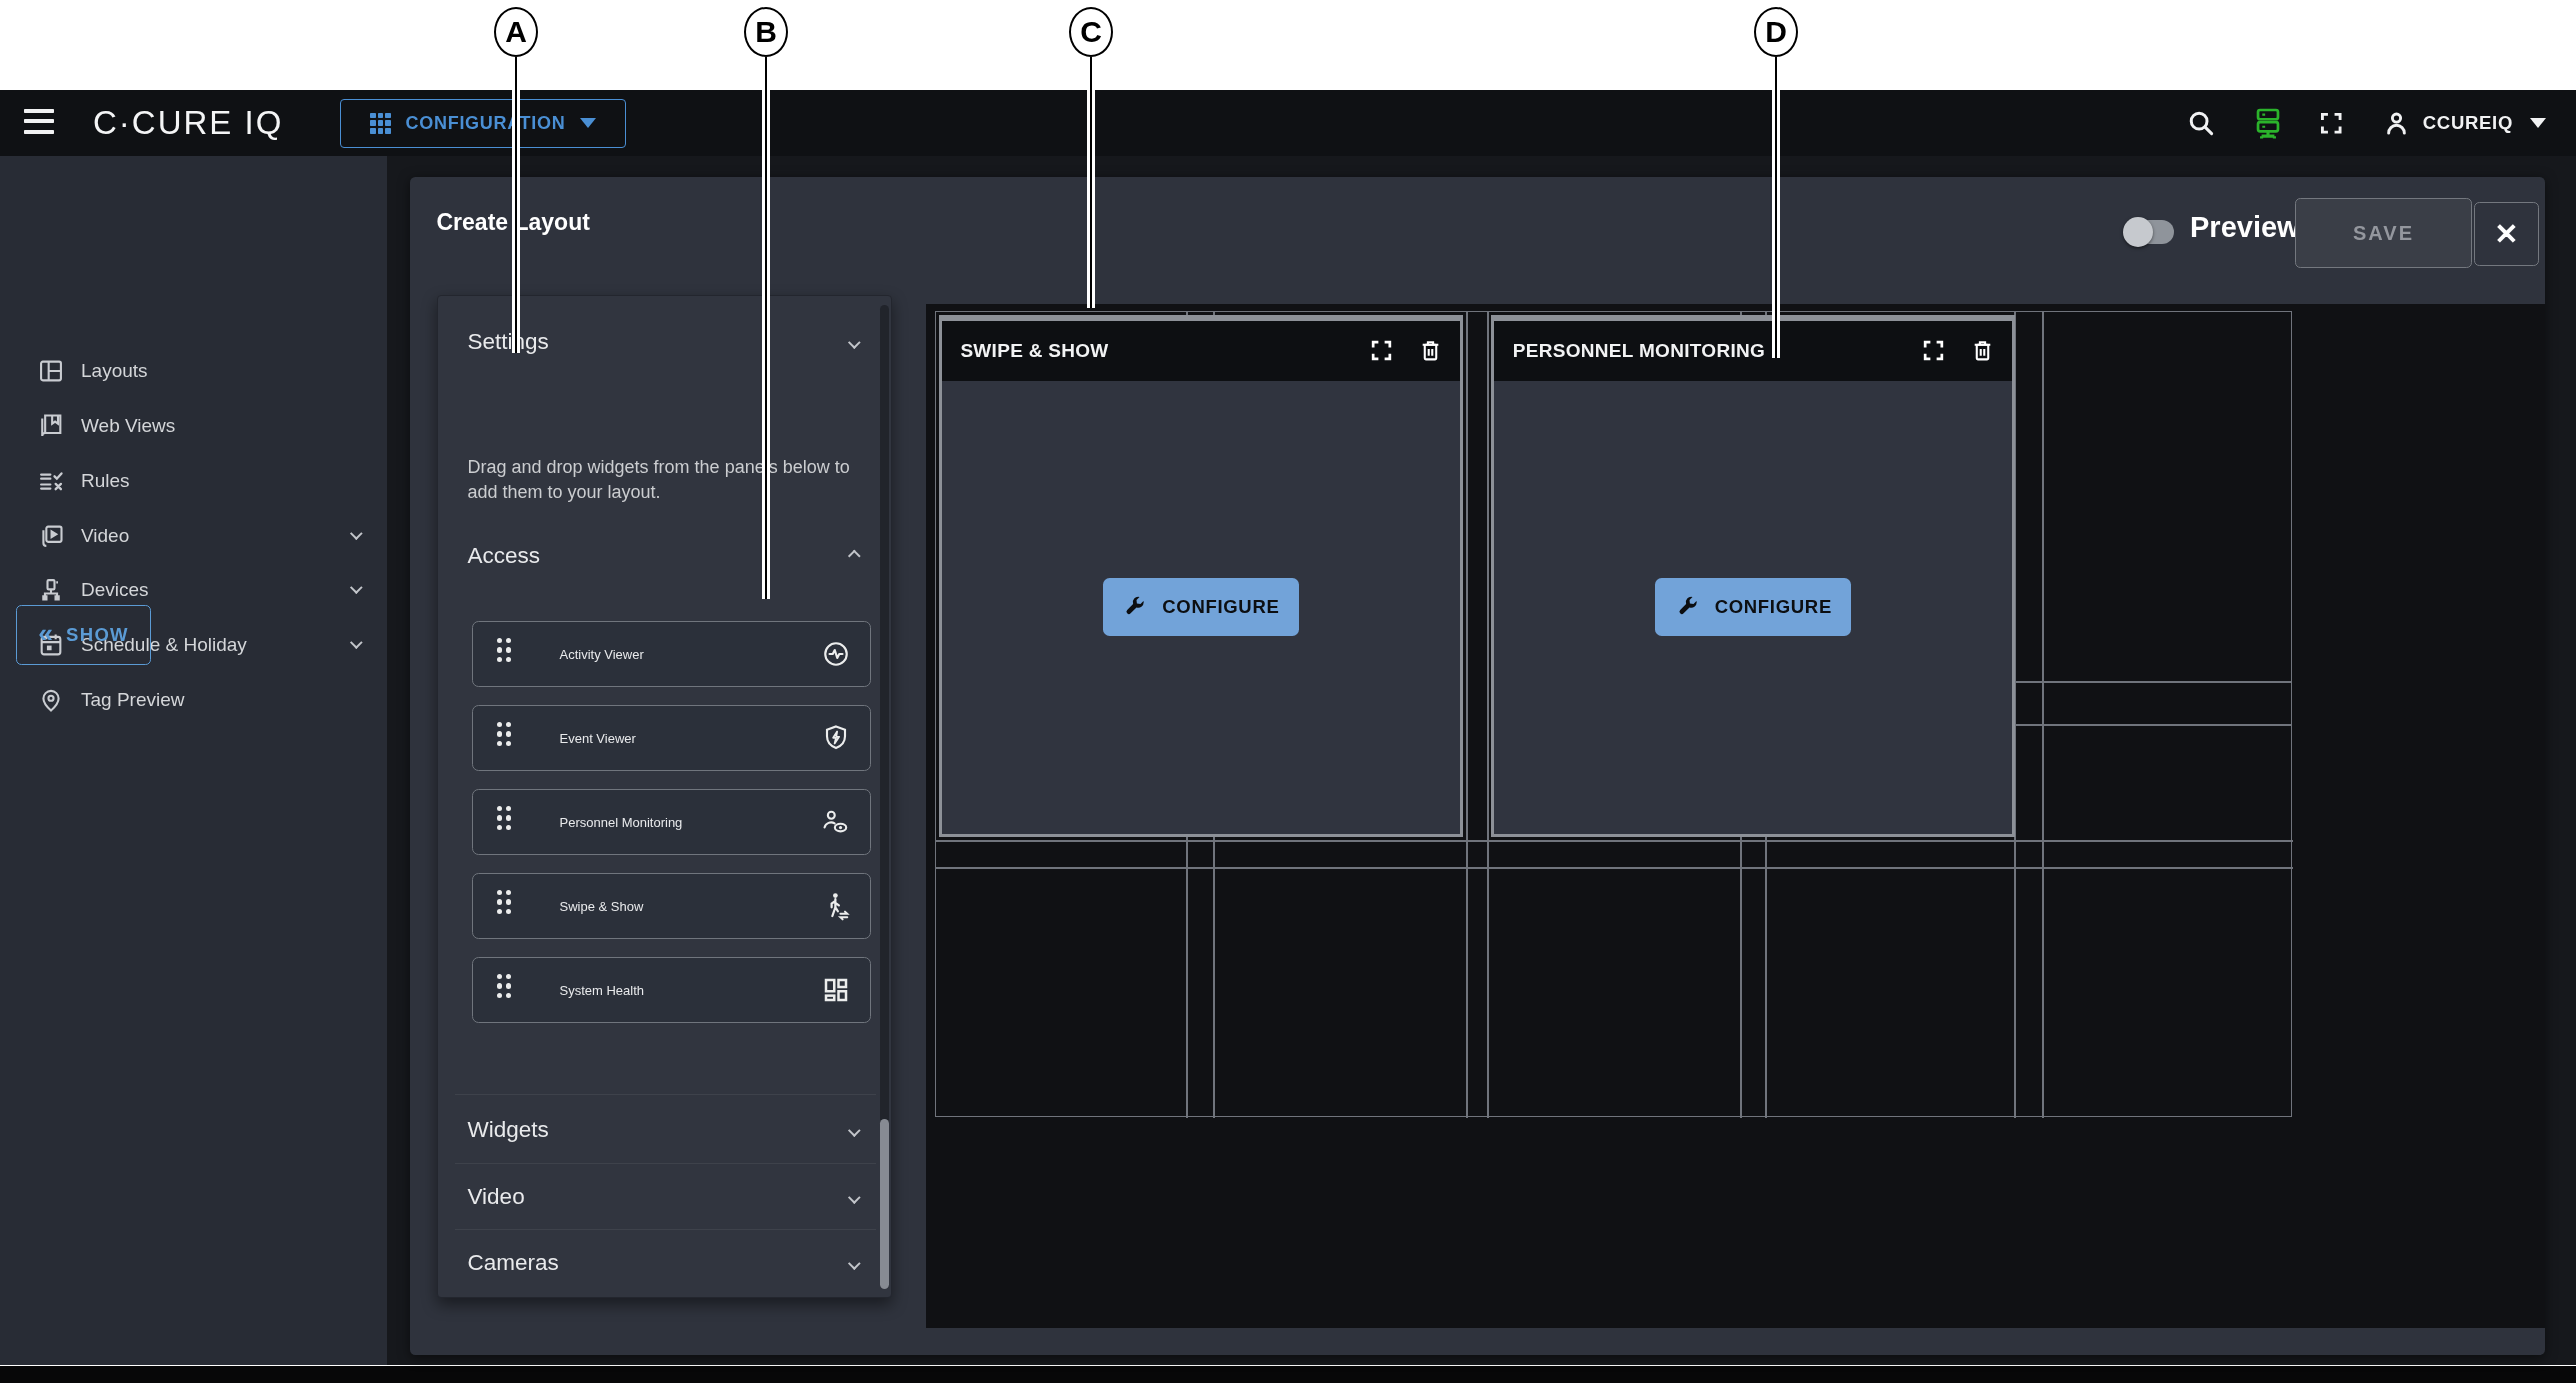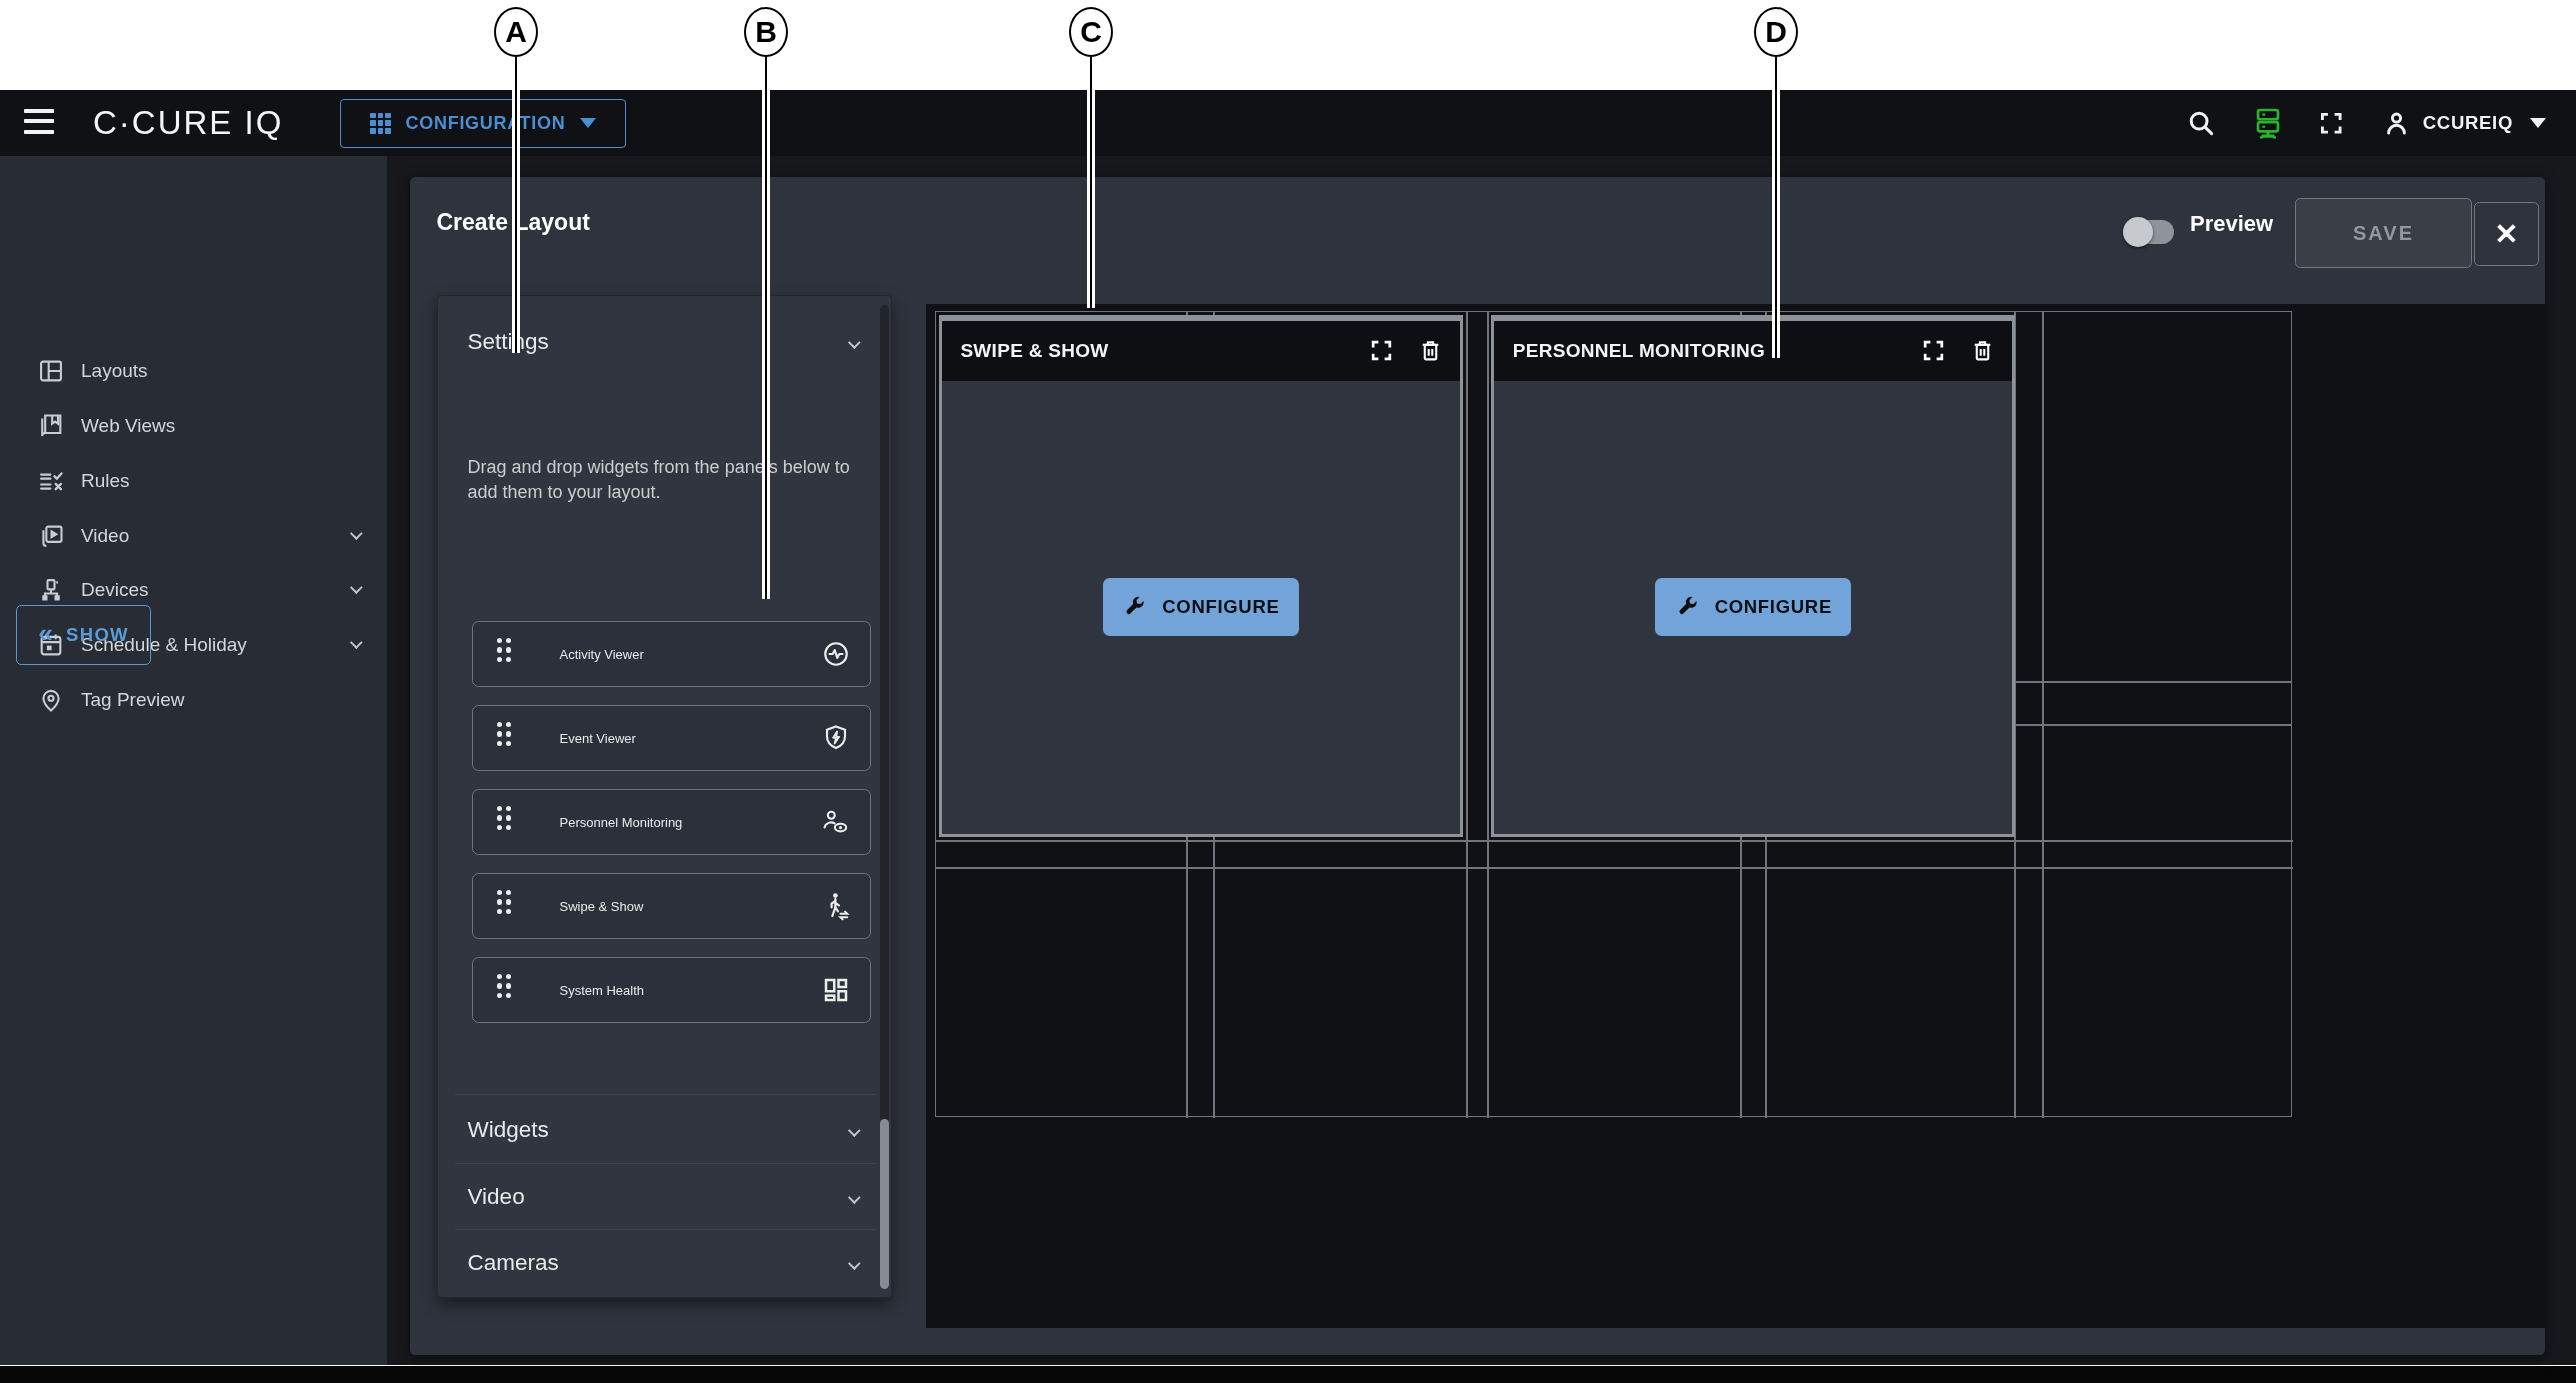--- a/index.html
+++ b/index.html
@@ -41,21 +41,21 @@
   .close-glyph { font-size:26.5px; line-height:26.5px; font-weight:bold; margin-top:-4px; }
   .close-text { font-size:18.5px; font-weight:bold; letter-spacing:1.3px; }
 
   
   .page-bg { position:absolute; left:387px; top:156px; width:2189px; height:1209px; background:#16181c; }
   .bottom-bar { position:absolute; left:0; top:1366px; width:2576px; height:17px; background:#070708; }
   .editor { position:absolute; left:410px; top:177px; width:2135px; height:1178px; background:#2f333d; border-radius:5.3px; box-shadow:0 2.6px 12px rgba(0,0,0,.5); }
   .editor-title { position:absolute; left:26.5px; top:32px; color:#ffffff; font-size:23px; font-weight:bold; }
   .toggle { position:absolute; left:1718px; top:43px; width:46px; height:24px; background:#8f949b; border-radius:12px; cursor:pointer; }
   .toggle .knob { position:absolute; left:-5.3px; top:-3.3px; width:30px; height:30px; border-radius:50%; background:#c6c9ce; box-shadow:0 1.3px 3.3px rgba(0,0,0,.5); }
-  .preview-label { position:absolute; left:1780px; top:34px; color:#ffffff; font-size:22px; font-weight:600; }
+  .preview-label { position:absolute; left:1780px; top:34px; color:#ffffff; font-size:29px; font-weight:600; }
   .save-btn { position:absolute; left:1885px; top:21px; width:177px; height:70px; background:#3a3e47; border:1.3px solid #74787f; border-radius:5.3px;
               color:#94979e; font-size:20px; font-weight:bold; letter-spacing:2px; display:flex; align-items:center; justify-content:center; cursor:default; }
   .x-btn { position:absolute; left:2064px; top:25px; width:65px; height:64px; border:1.3px solid #74787f; border-radius:5.3px;
            color:#ffffff; font-size:29px; font-weight:bold; display:flex; align-items:center; justify-content:center; cursor:pointer; }
 
   
   .widget-panel { position:absolute; left:26.5px; top:118px; width:455px; height:1003px; background:#31353f; border-radius:4px;
                   border:0.7px solid #23262e; box-shadow:0 6.6px 14.6px rgba(0,0,0,.45); }
   .sec-head { position:absolute; left:0; width:455px; height:60px; display:flex; align-items:center; cursor:pointer; }
   .sec-head .sec-label { position:absolute; left:30px; color:#e9eaec; font-size:22.5px; font-weight:500; }
@@ -242,20 +242,24 @@
     </div>
 
   <div class="widget-panel">
     <div class="sec-head" style="top:16px;">
       <span class="sec-label">Settings</span>
       <span class="chev down"></span>
     </div>
 
     <div class="hint">Drag and drop widgets from the panels below to add them to your layout.</div>
 
+    <div class="sec-head" style="top:230px;">
+      <span class="sec-label">Access</span>
+      <span class="chev up"></span>
+    </div>
 
     <div class="wcard" style="top:325px;">
       <span class="dots">
           <i></i>
           <i></i>
           <i></i>
           <i></i>
           <i></i>
           <i></i>
         </span>

